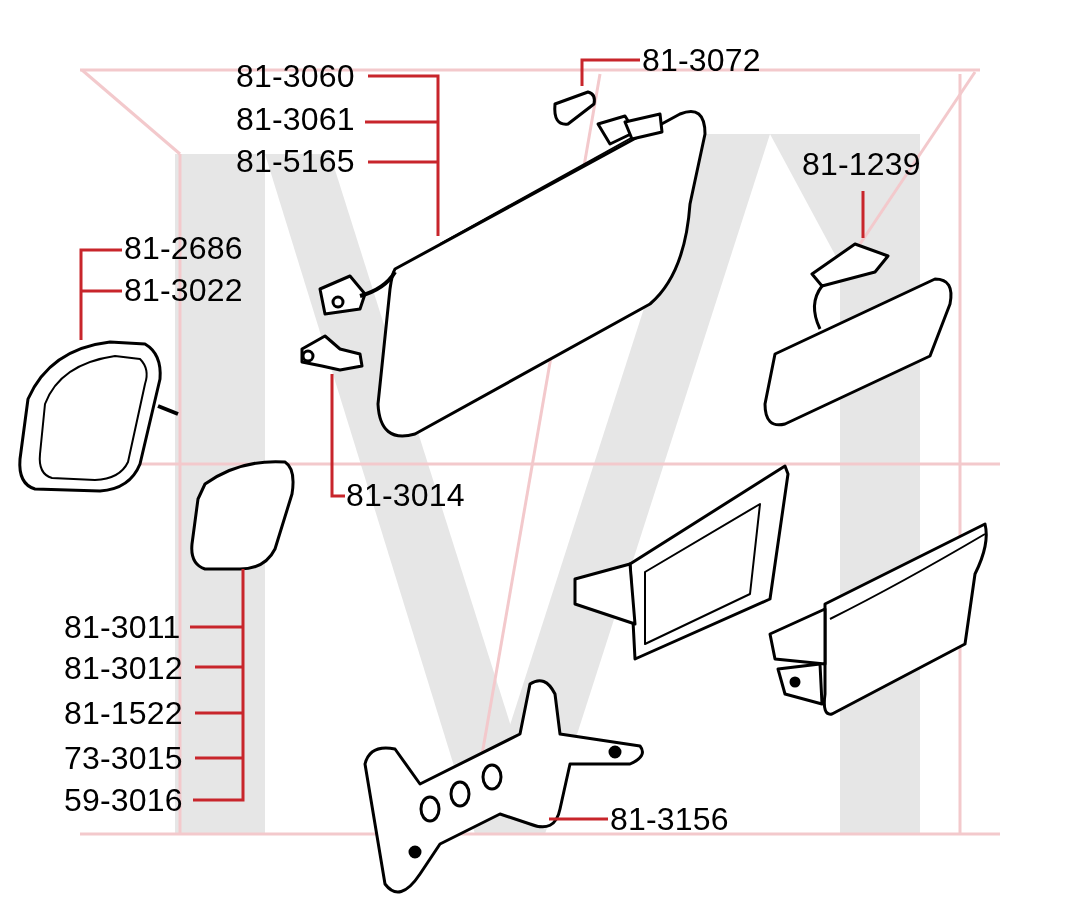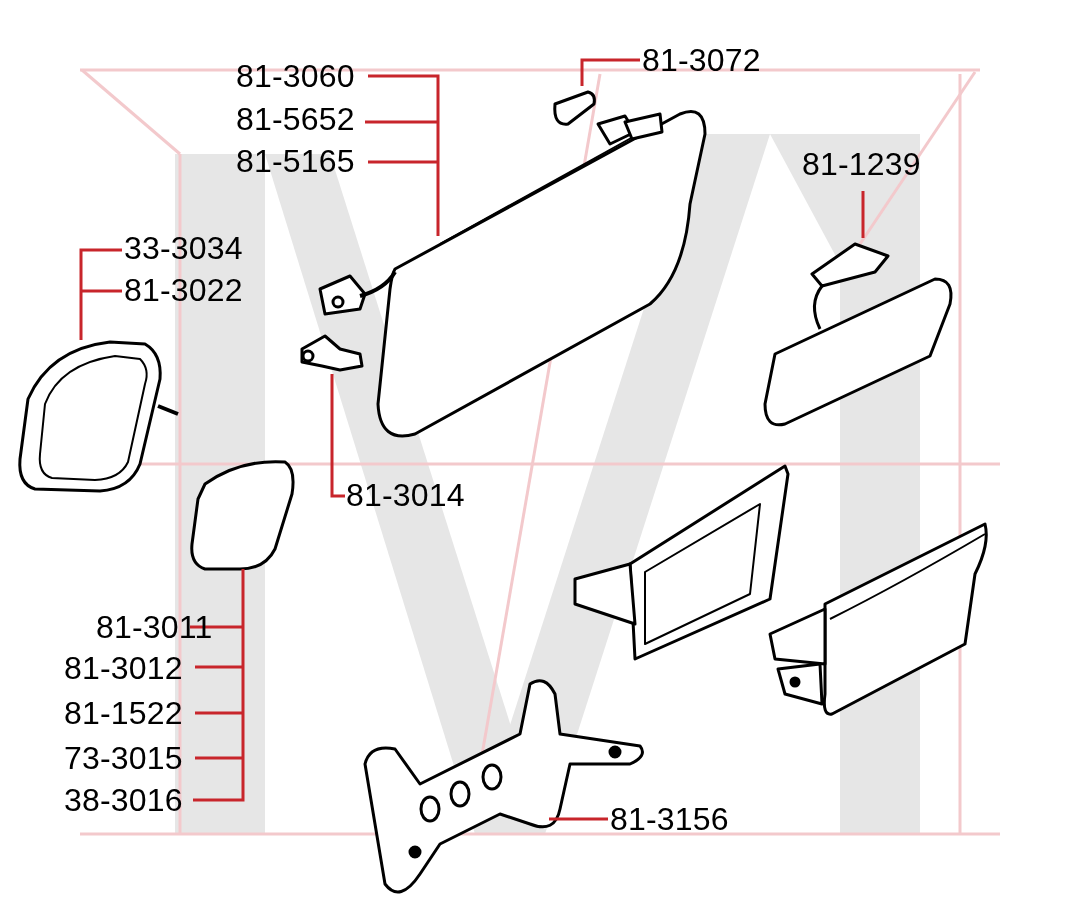--- a/index.html
+++ b/index.html
@@ -113,26 +113,26 @@
       <line x1="190" y1="623" x2="243" y2="623"></line>
       <line x1="195" y1="663" x2="243" y2="663"></line>
       <line x1="195" y1="709" x2="243" y2="709"></line>
       <line x1="195" y1="754" x2="243" y2="754"></line>
 
       <line x1="549" y1="815" x2="608" y2="815"></line>
     </g>
   </svg>
 
   <div class="label" style="left:236px;top:56px;">81-3060</div>
-  <div class="label" style="left:236px;top:99px;">81-5652</div>
+  <div class="label" style="left:236px;top:99px;">81-3061</div>
   <div class="label" style="left:236px;top:141px;">81-5165</div>
   <div class="label" style="left:642px;top:40px;">81-3072</div>
   <div class="label" style="left:802px;top:144px;">81-1239</div>
-  <div class="label" style="left:124px;top:228px;">33-3034</div>
+  <div class="label" style="left:124px;top:228px;">81-2686</div>
   <div class="label" style="left:124px;top:270px;">81-3022</div>
   <div class="label" style="left:346px;top:475px;">81-3014</div>
-  <div class="label" style="left:64px;top:607px;margin-left:32px;">81-3011</div>
+  <div class="label" style="left:64px;top:607px;">81-3011</div>
   <div class="label" style="left:64px;top:648px;">81-3012</div>
   <div class="label" style="left:64px;top:693px;">81-1522</div>
   <div class="label" style="left:64px;top:738px;">73-3015</div>
-  <div class="label" style="left:64px;top:780px;">38-3016</div>
+  <div class="label" style="left:64px;top:780px;">59-3016</div>
   <div class="label" style="left:610px;top:799px;">81-3156</div>
 </div>
 
 </body></html>

